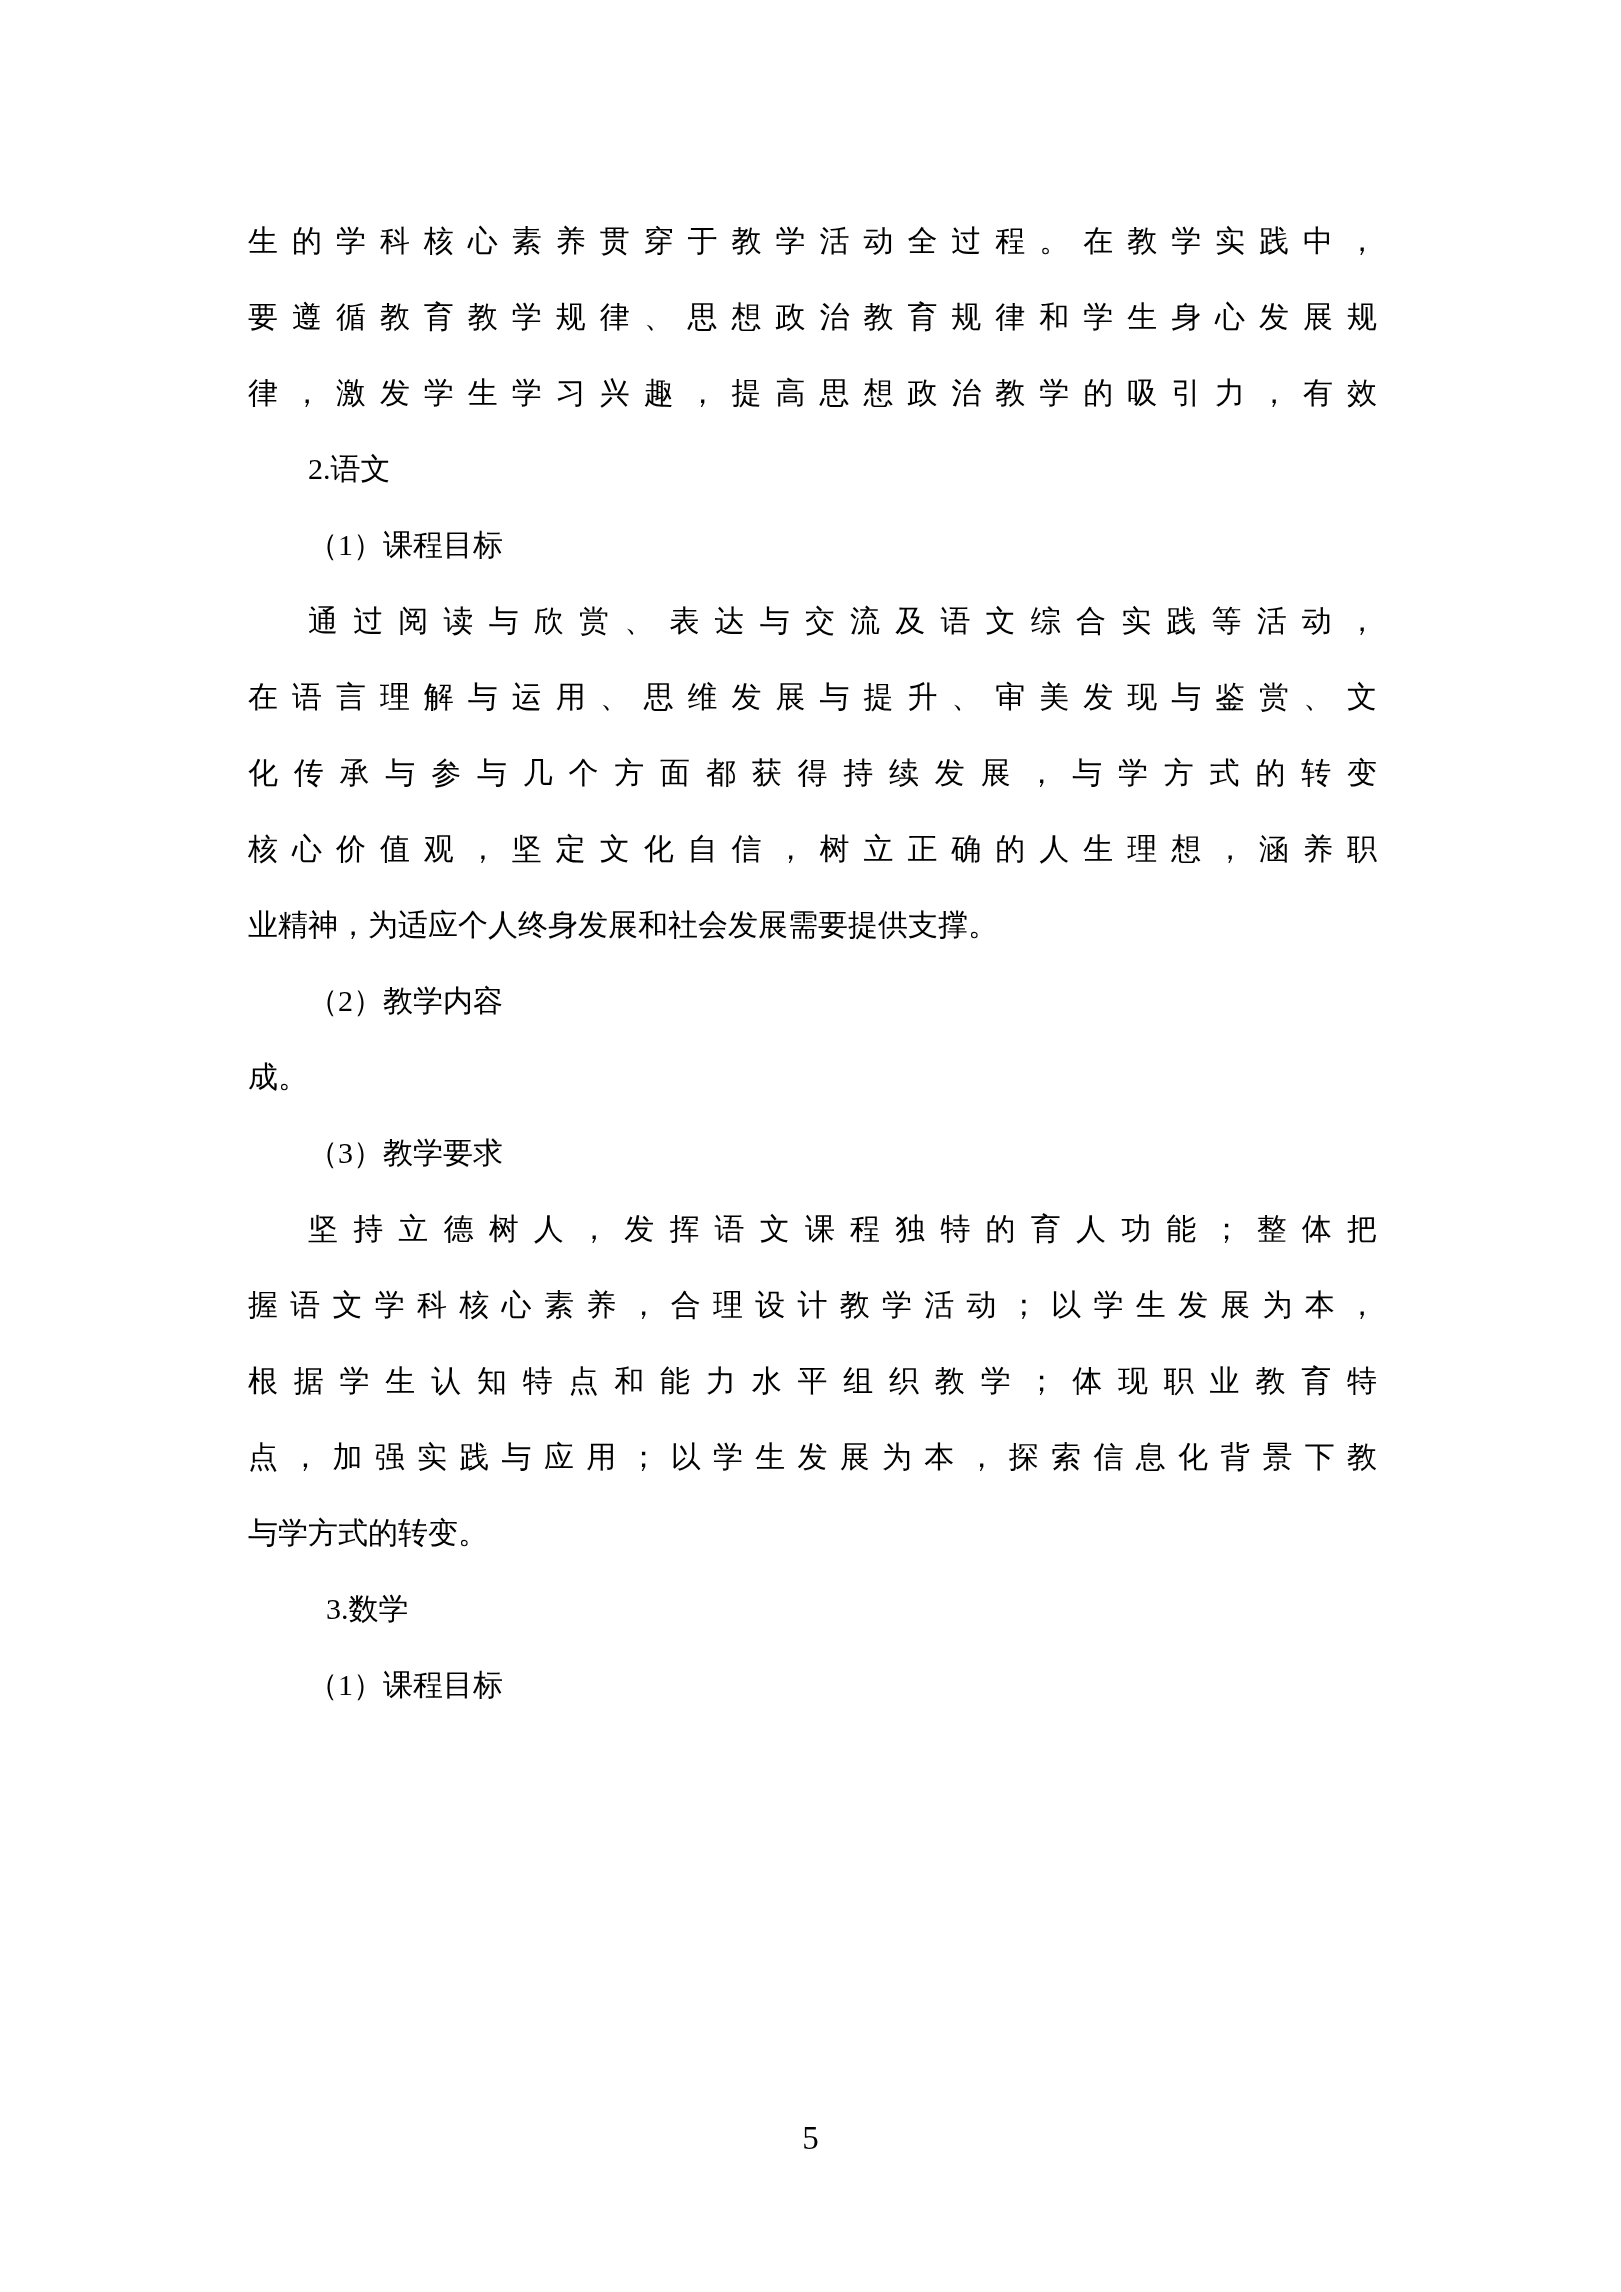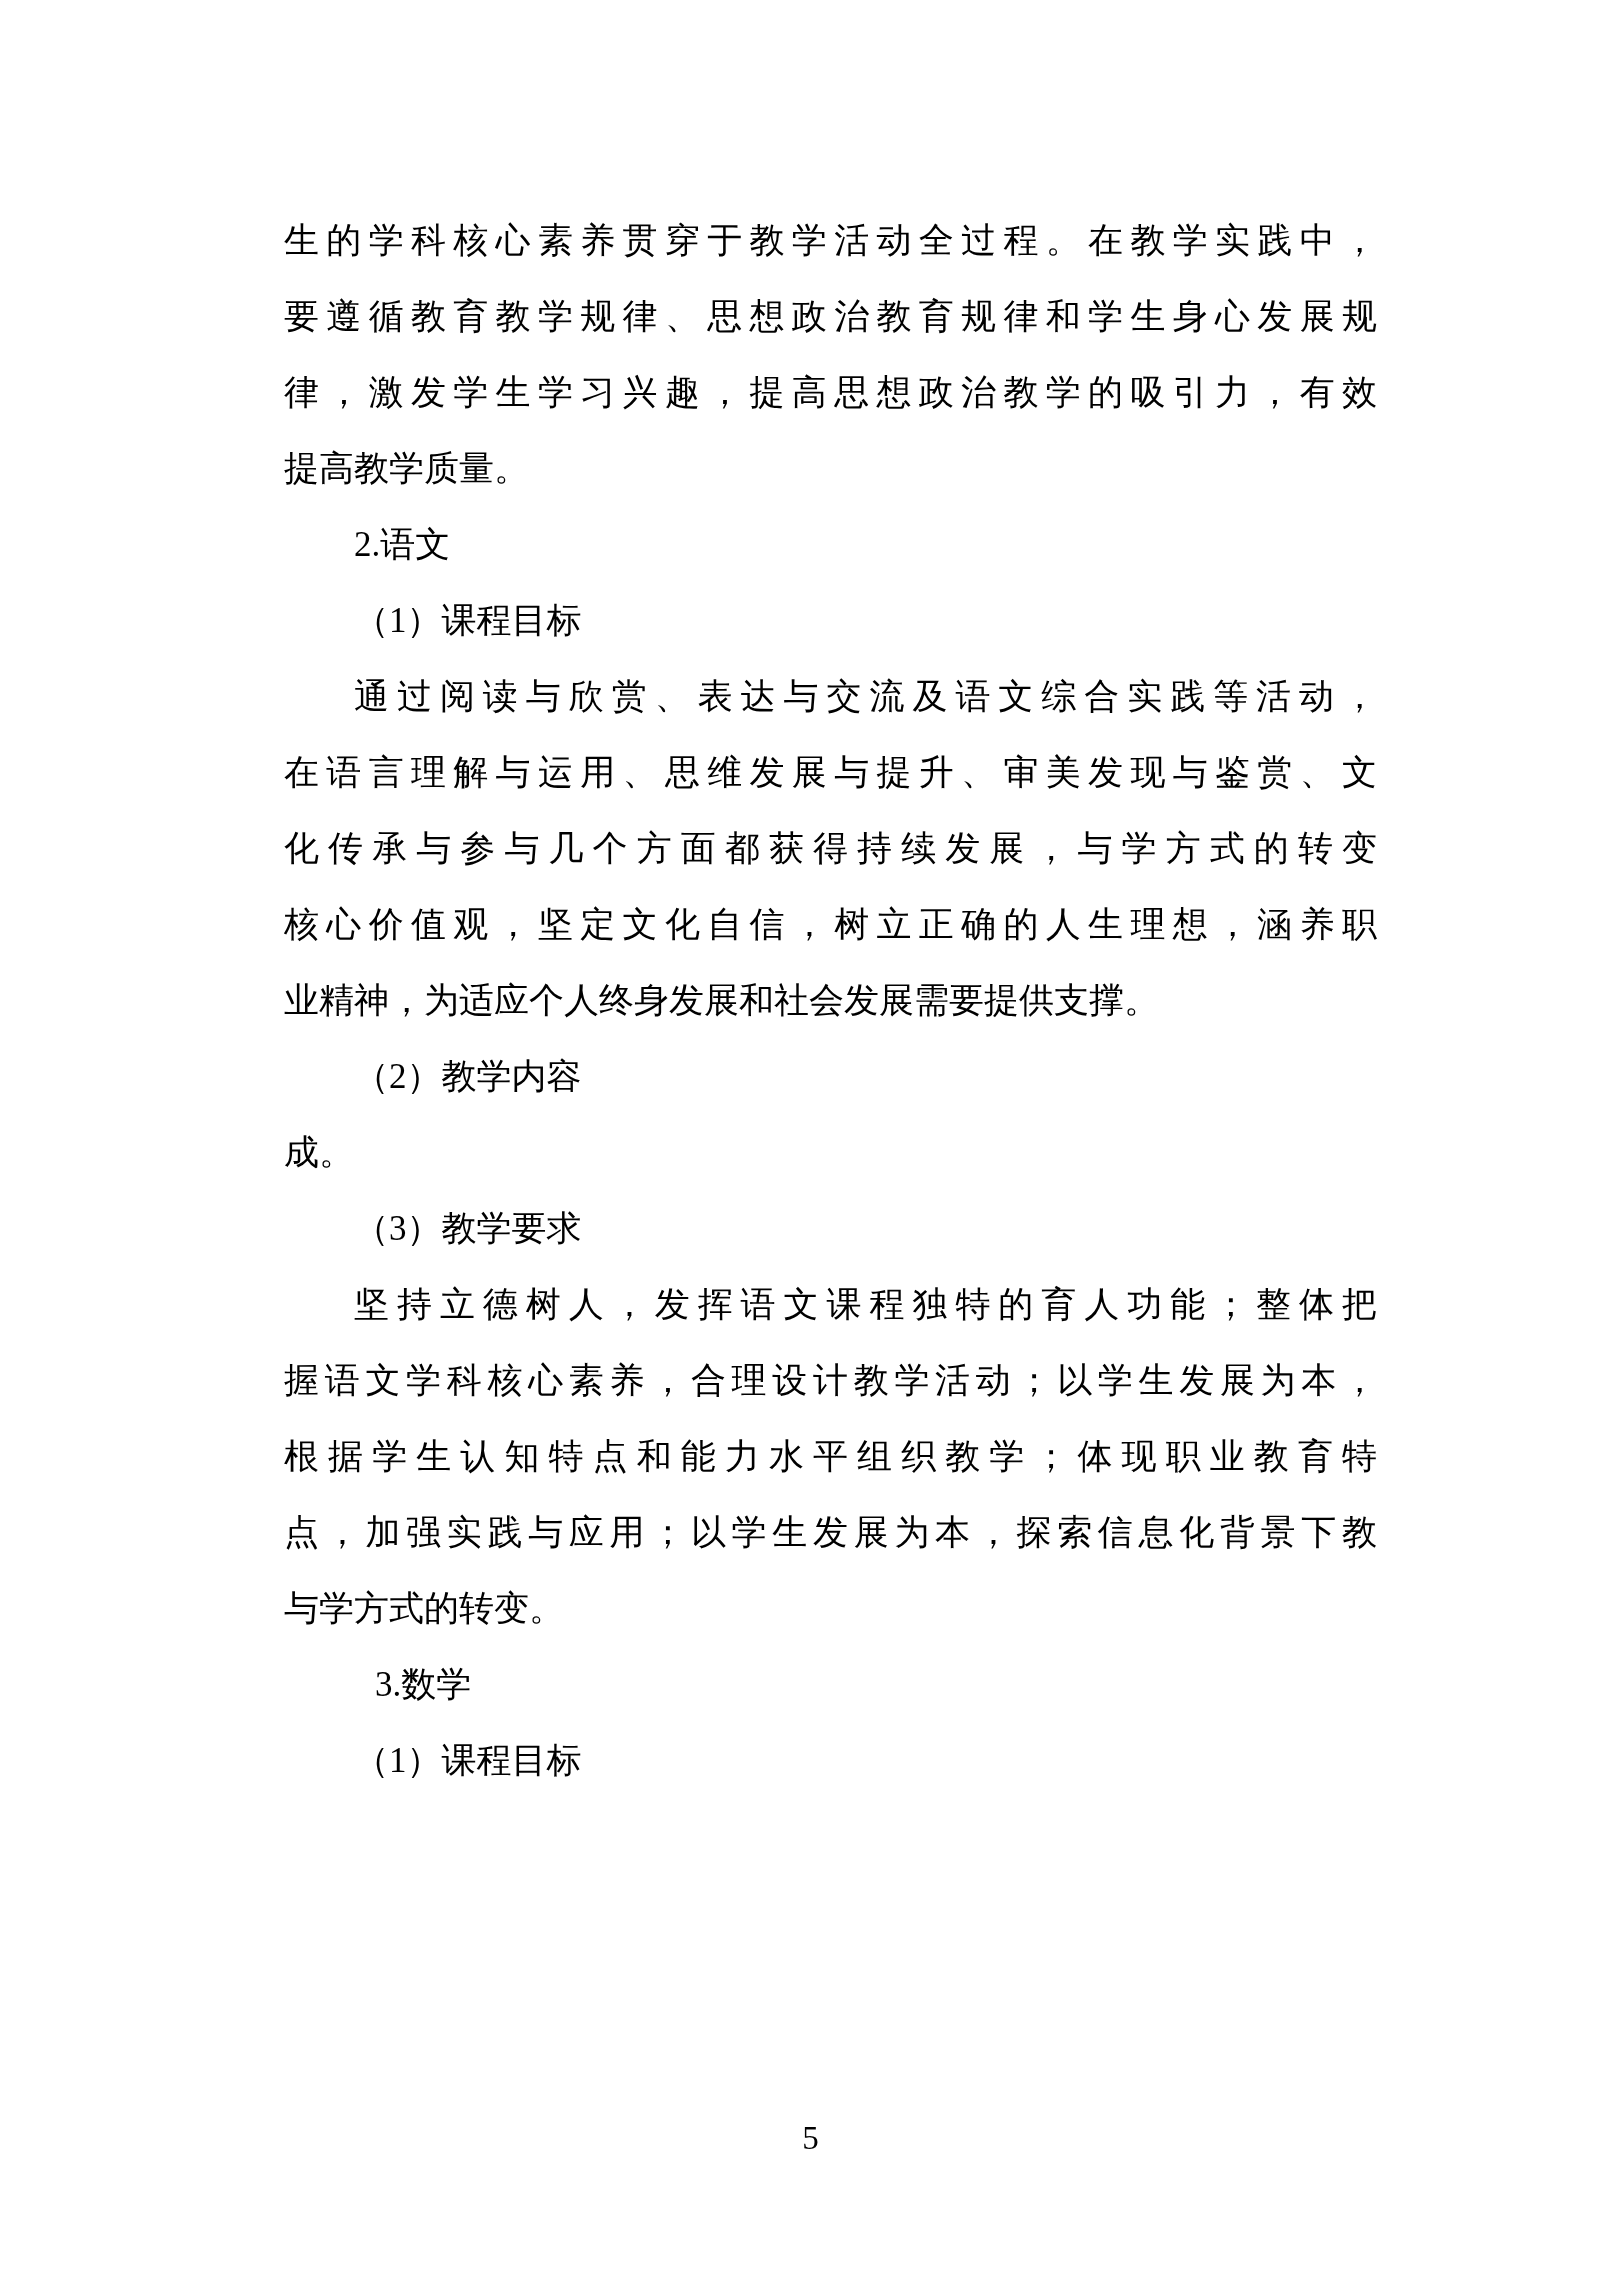--- a/index.html
+++ b/index.html
@@ -18,26 +18,25 @@
   }
   .content {
     position: absolute;
     left: 248px;
     top: 203px;
     width: 1129px;
   }
   .ln {
     height: 76px;
     line-height: 76px;
-    font-size: 35px;
+    font-size: 30px;
     white-space: nowrap;
     text-align: justify;
     text-justify: inter-ideograph;
     letter-spacing: 0;
-    margin-left: 36px;
   }
   
   .j {
     white-space: normal;
     text-align: justify;
     text-align-last: justify;
   }
   
   .ind { text-indent: 2em; }
   
@@ -57,21 +56,20 @@
   }
 </style>
 </head>
 <body>
 
 <div class="page">
   <div class="content">
     <div class="ln j">生的学科核心素养贯穿于教学活动全过程。在教学实践中，</div>
     <div class="ln j">要遵循教育教学规律、思想政治教育规律和学生身心发展规</div>
     <div class="ln j">律，激发学生学习兴趣，提高思想政治教学的吸引力，有效</div>
-    <div class="ln">提高教学质量。</div>
     <div class="ln h ind">2.语文</div>
     <div class="ln ind">（1）课程目标</div>
     <div class="ln j ind">通过阅读与欣赏、表达与交流及语文综合实践等活动，</div>
     <div class="ln j">在语言理解与运用、思维发展与提升、审美发现与鉴赏、文</div>
     <div class="ln j">化传承与参与几个方面都获得持续发展，与学方式的转变</div>
     <div class="ln j">核心价值观，坚定文化自信，树立正确的人生理想，涵养职</div>
     <div class="ln">业精神，为适应个人终身发展和社会发展需要提供支撑。</div>
     <div class="ln ind">（2）教学内容</div>
     <div class="ln">成。</div>
     <div class="ln ind">（3）教学要求</div>

